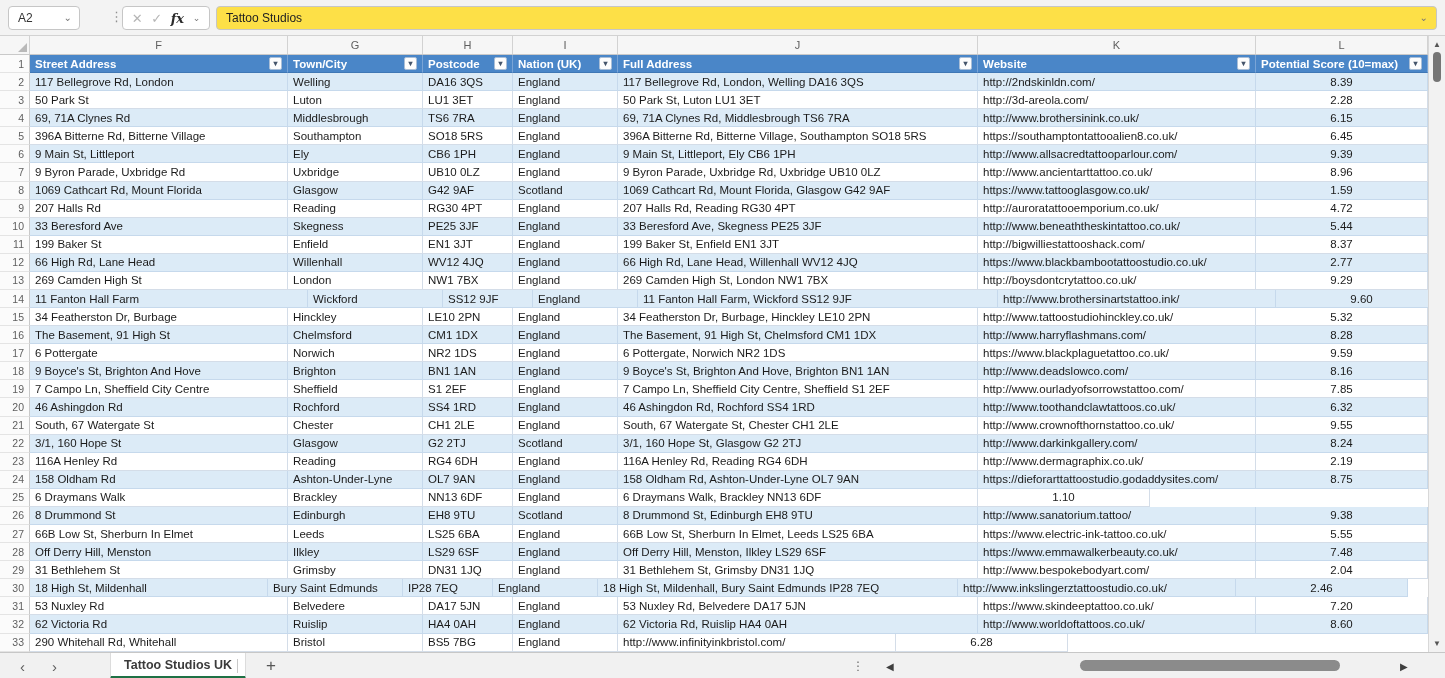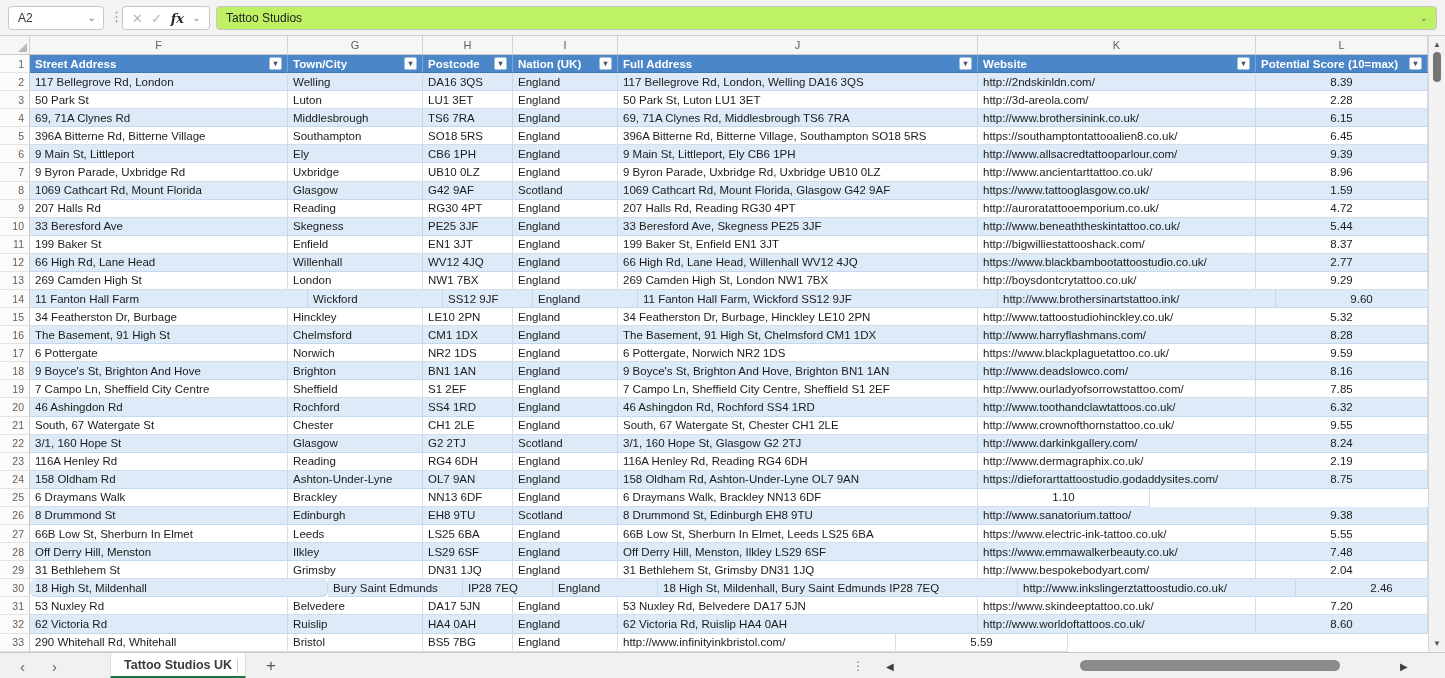--- a/index.html
+++ b/index.html
@@ -10,35 +10,35 @@
     --chrome-bg:#f3f3f3;
   }
   *{margin:0;padding:0;box-sizing:border-box;}
   html,body{width:1445px;height:678px;overflow:hidden;background:#fff;
     font-family:"Liberation Sans",sans-serif;-webkit-font-smoothing:antialiased;}
   .app{position:absolute;inset:0;width:1445px;height:678px;background:#fff;}
 
   
   .formula-bar{position:absolute;top:0;left:0;right:0;height:36px;
     background:var(--chrome-bg);border-bottom:1px solid #d2d2d2;}
-  .name-box{position:absolute;left:8px;top:6px;width:96px;height:24px;background:#fff;
+  .name-box{position:absolute;left:8px;top:6px;width:72px;height:24px;background:#fff;
     border:1px solid #c6c6c6;border-radius:4px;display:flex;align-items:center;
     font-size:12px;color:#333;}
   .name-box .val{flex:1;padding-left:9px;}
   .chev{color:#767676;font-size:10px;line-height:1;}
   .name-box .chev{padding-right:7px;}
   .fb-dots{position:absolute;left:110px;top:9px;color:#8f8f8f;font-size:13px;letter-spacing:0;}
   .fb-btns{position:absolute;left:122px;top:6px;width:88px;height:24px;background:#fff;
     border:1px solid #c6c6c6;border-radius:4px;display:flex;align-items:center;
     justify-content:space-evenly;}
   .fb-btn-cancel,.fb-btn-confirm{color:#b5b5b5;font-size:13px;}
   .fb-fx{font-family:"DejaVu Serif",serif;font-style:italic;font-weight:bold;
     font-size:13px;color:#2b2b2b;}
   .fb-btns .chev{font-size:9px;}
-  .fb-input{position:absolute;left:216px;top:6px;right:8px;height:24px;background:#bef264;
+  .fb-input{position:absolute;left:216px;top:6px;right:8px;height:24px;background:#fde047;
     border:1px solid #c6c6c6;border-radius:4px;display:flex;align-items:center;
     font-size:12px;color:#222;}
   .fb-input .val{flex:1;padding-left:9px;}
   .fb-input .chev{padding-right:8px;}
 
   
   .col-strip{position:absolute;top:36px;left:0;width:1428px;height:19px;background:#f6f6f6;
     border-bottom:1px solid #c9c9c9;display:flex;font-size:11px;color:#5e5e5e;}
   .corner{width:30px;height:100%;position:relative;border-right:1px solid #d2d2d2;}
   .corner::after{content:"";position:absolute;right:2px;bottom:2px;width:0;height:0;
@@ -440,21 +440,21 @@
           <div class="cell" style="width: 258px;">31 Bethlehem St</div>
           <div class="cell" style="width: 135px;">Grimsby</div>
           <div class="cell" style="width: 90px;">DN31 1JQ</div>
           <div class="cell" style="width: 105px;">England</div>
           <div class="cell" style="width: 360px;">31 Bethlehem St, Grimsby DN31 1JQ</div>
           <div class="cell" style="width: 278px;">http://www.bespokebodyart.com/</div>
           <div class="cell center" style="width: 172px;">2.04</div>
         </div>
         <div class="grid-row band">
           <div class="rownum">30</div>
-          <div class="cell" style="width: 298px; border-radius: 6px;">18 High St, Mildenhall</div>
+          <div class="cell" style="width: 238px;">18 High St, Mildenhall</div>
           <div class="cell" style="width: 135px;">Bury Saint Edmunds</div>
           <div class="cell" style="width: 90px;">IP28 7EQ</div>
           <div class="cell" style="width: 105px;">England</div>
           <div class="cell" style="width: 360px;">18 High St, Mildenhall, Bury Saint Edmunds IP28 7EQ</div>
           <div class="cell" style="width: 278px;">http://www.inkslingerztattoostudio.co.uk/</div>
           <div class="cell center" style="width: 172px;">2.46</div>
         </div>
         <div class="grid-row">
           <div class="rownum">31</div>
           <div class="cell" style="width: 258px;">53 Nuxley Rd</div>
@@ -475,21 +475,21 @@
           <div class="cell" style="width: 278px;">http://www.worldoftattoos.co.uk/</div>
           <div class="cell center" style="width: 172px;">8.60</div>
         </div>
         <div class="grid-row">
           <div class="rownum">33</div>
           <div class="cell" style="width: 258px;">290 Whitehall Rd, Whitehall</div>
           <div class="cell" style="width: 135px;">Bristol</div>
           <div class="cell" style="width: 90px;">BS5 7BG</div>
           <div class="cell" style="width: 105px;">England</div>
           <div class="cell" style="width: 278px;">http://www.infinityinkbristol.com/</div>
-          <div class="cell center" style="width: 172px;">5.59</div>
+          <div class="cell center" style="width: 172px;">6.28</div>
         </div>
       </div>
   </div>
 
   <div class="vscroll">
     <div class="vs-up">▲</div>
     <div class="vs-thumb"></div>
     <div class="vs-down">▼</div>
   </div>
 

